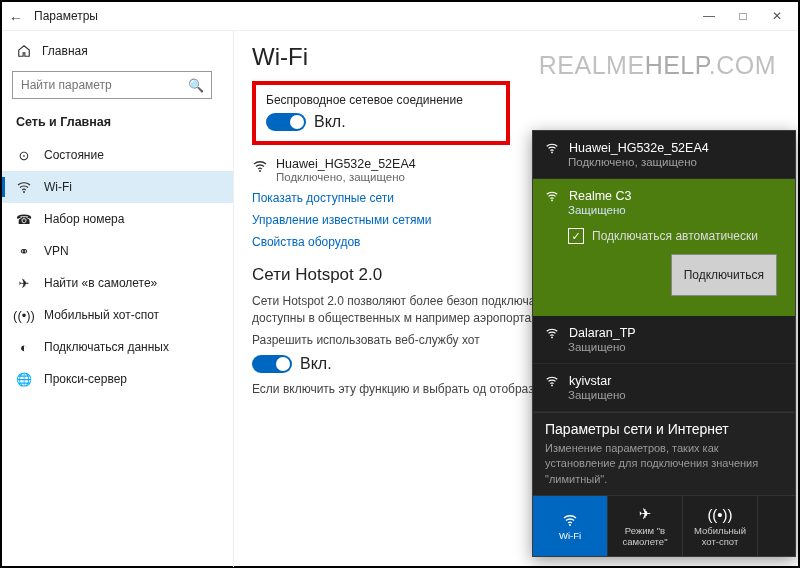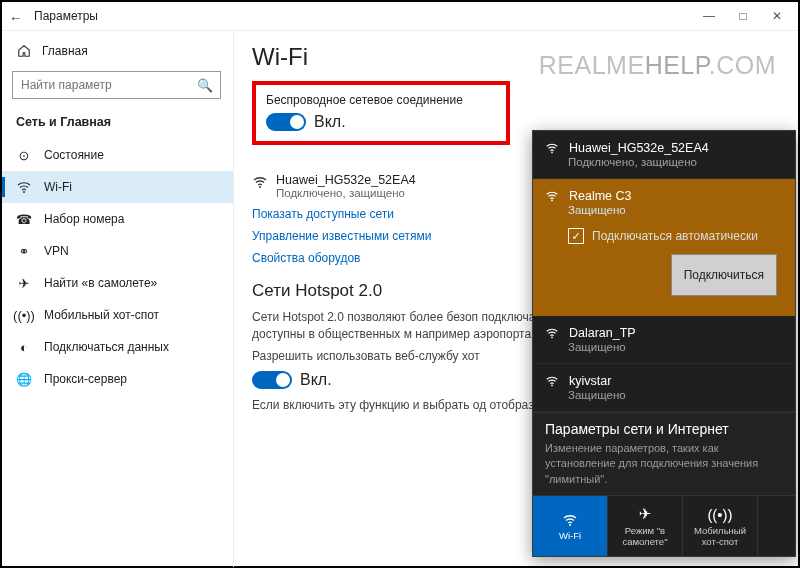--- a/index.html
+++ b/index.html
@@ -6,31 +6,31 @@
 .window{width:800px;height:568px;position:relative;border:2px solid #000;box-sizing:border-box}
 .titlebar{height:28px;display:flex;align-items:center;padding:0 4px;border-bottom:1px solid #eee}
 .tb-back{width:20px;text-align:center;font-size:14px;color:#333}
 .tb-title{margin-left:8px;font-size:12px}
 .tb-spacer{flex:1}
 .tb-btn{width:34px;height:24px;text-align:center;line-height:24px;font-size:12px;color:#555}
 .body{display:flex;height:calc(100% - 28px)}
 .sidebar{width:232px;border-right:1px solid #eee;padding:6px 0 0 0;box-sizing:border-box}
 .home-row{display:flex;align-items:center;gap:10px;padding:6px 14px;font-size:12px}
 .home-row svg{width:14px;height:14px}
-.searchbox{margin:6px 12px 10px 10px;height:26px;border:1px solid #999;display:flex;align-items:center;padding:0 6px;background:#fff}
+.searchbox{margin:6px 21px 10px 10px;height:26px;border:1px solid #999;display:flex;align-items:center;padding:0 6px;background:#fff}
 .searchbox input{flex:1;border:none;outline:none;font-size:12px;color:#666;background:transparent}
 .searchbox .sicon{font-size:13px;color:#666}
 .cat-head{font-weight:700;font-size:12.5px;padding:6px 14px 10px 14px}
 .navitem{display:flex;align-items:center;gap:12px;padding:8px 14px;font-size:12px;position:relative}
 .navitem.selected{background:#d9ecf8}
 .navitem.selected::before{content:"";position:absolute;left:0;top:6px;bottom:6px;width:3px;background:#0067c0}
 .navicon{width:16px;height:16px;display:flex;align-items:center;justify-content:center;font-size:13px}
 .main{flex:1;padding:10px 18px 0 18px;position:relative;overflow:hidden}
 .h1{font-size:24px;font-weight:400;margin:2px 0 10px 0}
-.redbox{border:4px solid #e60000;padding:8px 10px 10px 10px;width:230px;margin-bottom:28px}
+.redbox{border:4px solid #e60000;padding:8px 10px 10px 10px;width:230px;margin-bottom:12px}
 .redbox .lbl{font-size:12px;margin-bottom:6px}
 .toggle{display:flex;align-items:center;gap:8px}
 .tg{width:40px;height:18px;border-radius:10px;background:#0067c0;position:relative}
 .tg::after{content:"";position:absolute;right:2px;top:2px;width:14px;height:14px;border-radius:50%;background:#fff}
 .tg-lbl{font-size:16px}
 .netrow{display:flex;align-items:flex-start;gap:8px;margin:6px 0 6px 0}
 .netrow .wifi{font-size:15px;margin-top:1px;color:#333}
 .netrow .nname{font-size:12.5px}
 .netrow .nstat{font-size:11.5px;color:#666}
 .link{color:#0067c0;font-size:12px;margin:8px 0;display:block}
@@ -43,21 +43,21 @@
 
 .arrow{position:absolute;left:390px;top:225px;pointer-events:none}
 .arrow svg{display:block}
 
 .flyout{position:absolute;right:2px;top:128px;width:262px;background:#1f1f1f;color:#ddd;font-size:12px;box-shadow:0 4px 16px rgba(0,0,0,.4);border:1px solid #3a3a3a}
 .fl-item{padding:10px 12px;border-bottom:1px solid #2a2a2a}
 .fl-item .row1{display:flex;align-items:center;gap:10px}
 .fl-item .row1 .ic{font-size:13px;color:#fff}
 .fl-item .name{color:#fff;font-size:12.5px}
 .fl-item .stat{color:#a0a0a0;font-size:11.5px;margin-left:23px;margin-top:1px}
-.fl-item.sel{background:#a16207;border-bottom:none}
+.fl-item.sel{background:#4d7c0f;border-bottom:none}
 .fl-item.sel .stat{color:#cfe4f6}
 .fl-check{display:flex;align-items:center;gap:8px;margin:12px 0 10px 23px}
 .fl-check .box{width:14px;height:14px;border:1px solid #fff;display:flex;align-items:center;justify-content:center;color:#fff;font-size:11px}
 .fl-btn{background:#d0d0d0;color:#222;border:1px solid #888;padding:13px 12px;font-size:12px;margin-left:auto;display:block;margin-right:6px;margin-bottom:10px}
 .fl-footer{background:#222;padding:8px 12px;border-top:1px solid #333}
 .fl-footer .t1{color:#fff;font-size:14px;margin-bottom:4px}
 .fl-footer .t2{color:#9a9a9a;font-size:11px;line-height:1.4}
 .fl-tiles{display:flex;border-top:1px solid #333}
 .tile{flex:0 0 70px;height:56px;display:flex;flex-direction:column;align-items:center;justify-content:center;gap:2px;border-right:1px solid #333;color:#ccc;font-size:9.5px;text-align:center;padding:2px}
 .tile .ti{font-size:15px;color:#fff}

